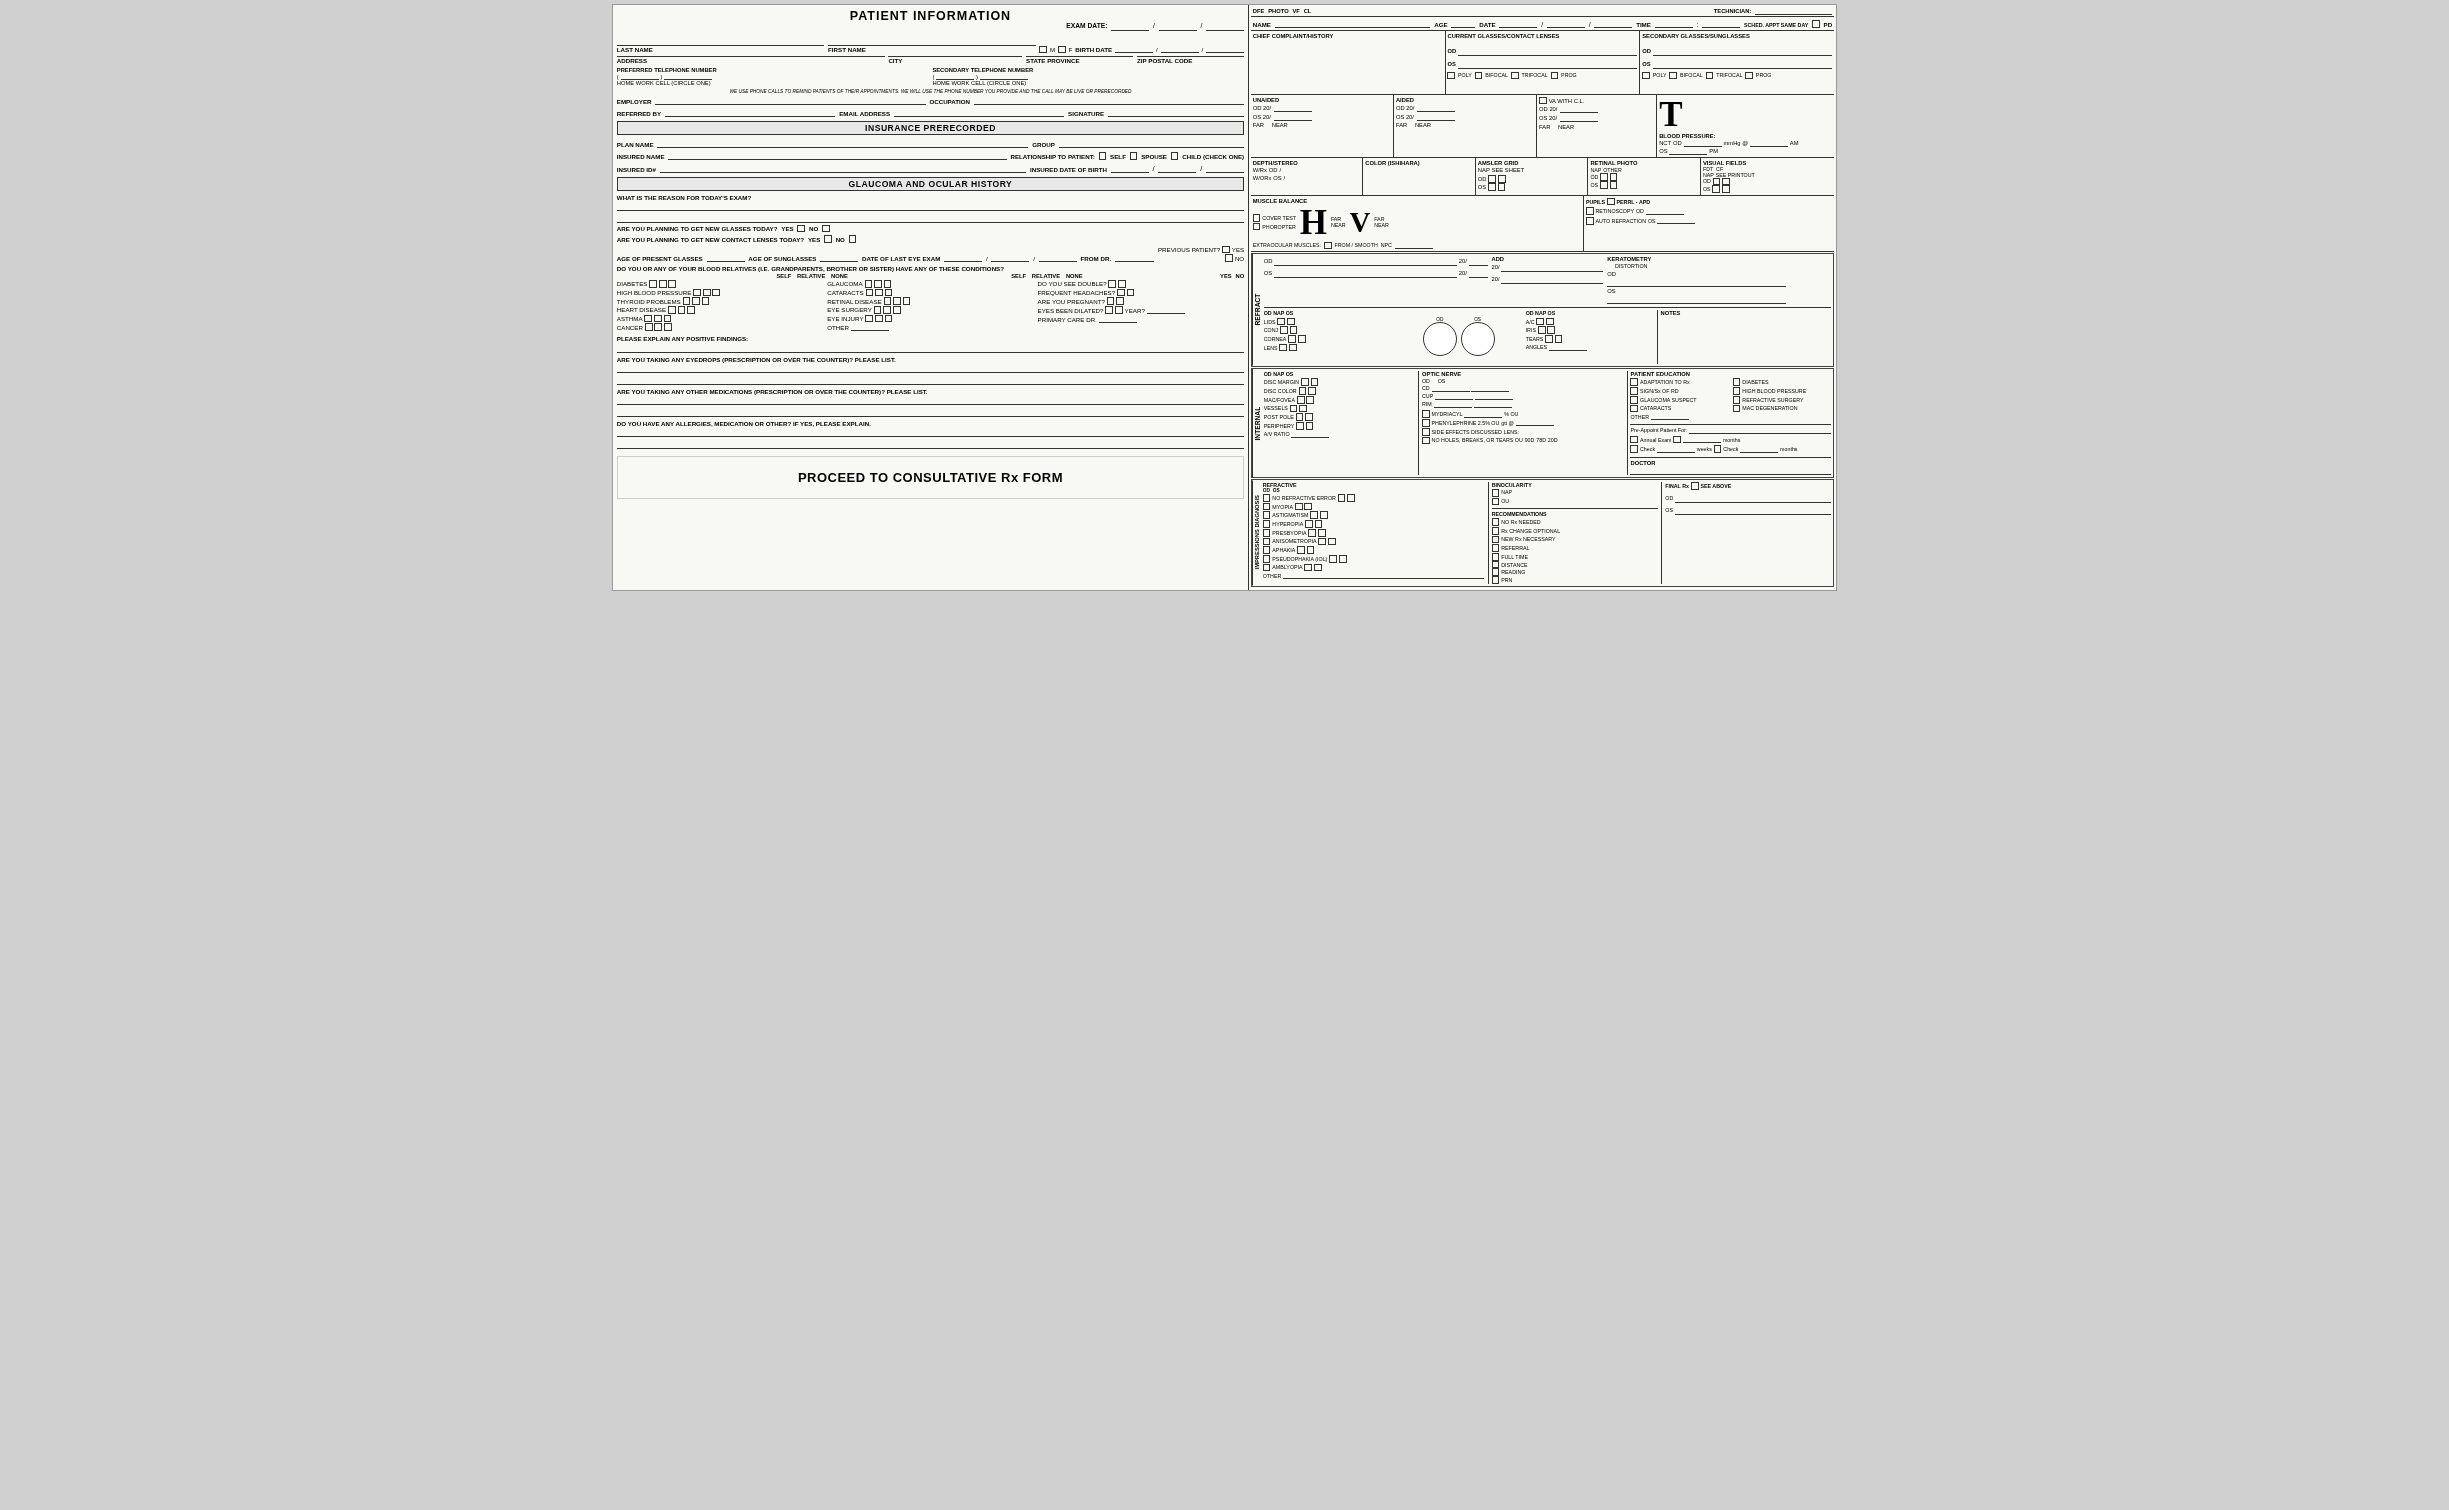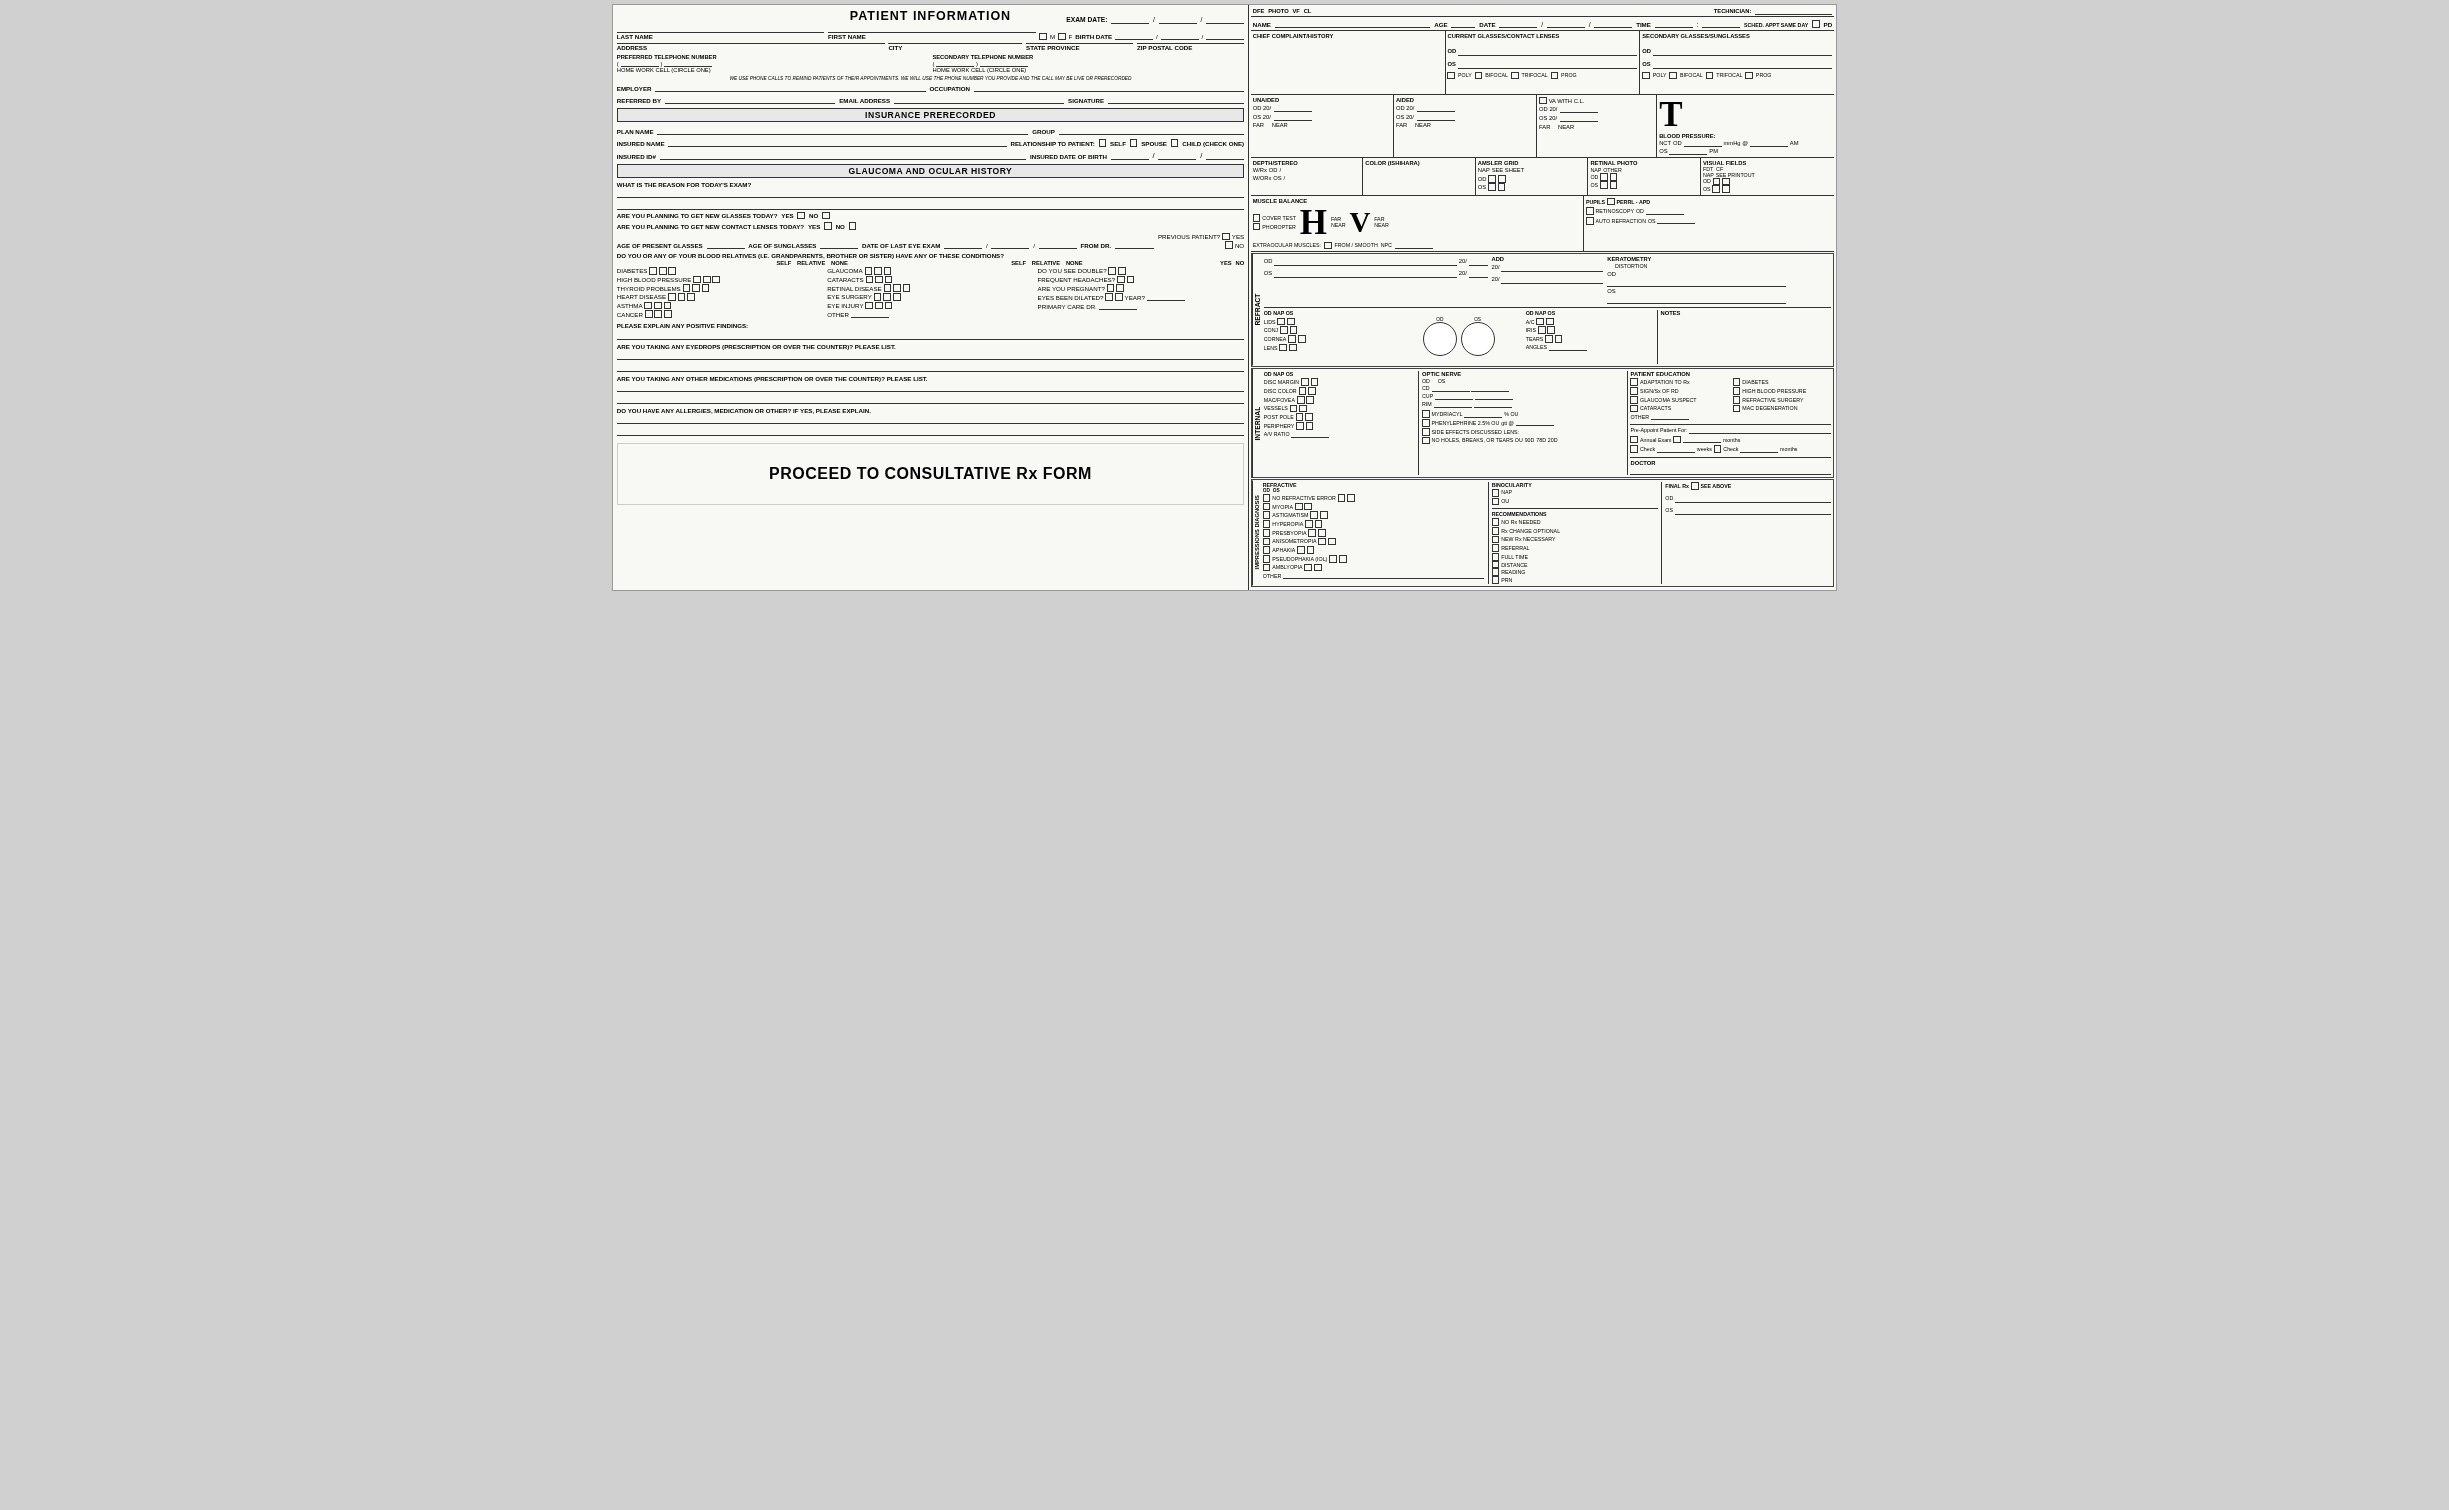--- a/index.html
+++ b/index.html
@@ -31,21 +31,21 @@
       background: #f8f8f4;
       font-size: 6.7px;
     }
 
     
     .section-title {
       text-align: center;
       font-size: 12.5px;
       font-weight: bold;
       letter-spacing: 1px;
-      margin-bottom: 7px;
+      margin-bottom: 20px;
     }
     .underline-field {
       border-bottom: 1px solid #333;
       display: inline-block;
       min-width: 38px;
     }
     .form-row {
       display: flex;
       align-items: flex-end;
       margin-bottom: 2.9px;
@@ -91,25 +91,25 @@
       margin-bottom: 1px;
     }
     .long-line {
       border-bottom: 1px solid #333;
       width: 100%;
       height: 9.6px;
       margin-bottom: 1.9px;
     }
     .proceed-box {
       text-align: center;
-      font-size: 16px;
+      font-size: 13px;
       font-weight: bold;
       letter-spacing: 0.5px;
       margin-top: 7.7px;
-      padding: 21px;
+      padding: 13px;
       border: 1px solid #ccc;
     }
 
     
     .rp-top-bar {
       display: flex;
       border-bottom: 1px solid #333;
       font-size: 5.8px;
       font-weight: bold;
       gap: 3.8px;

